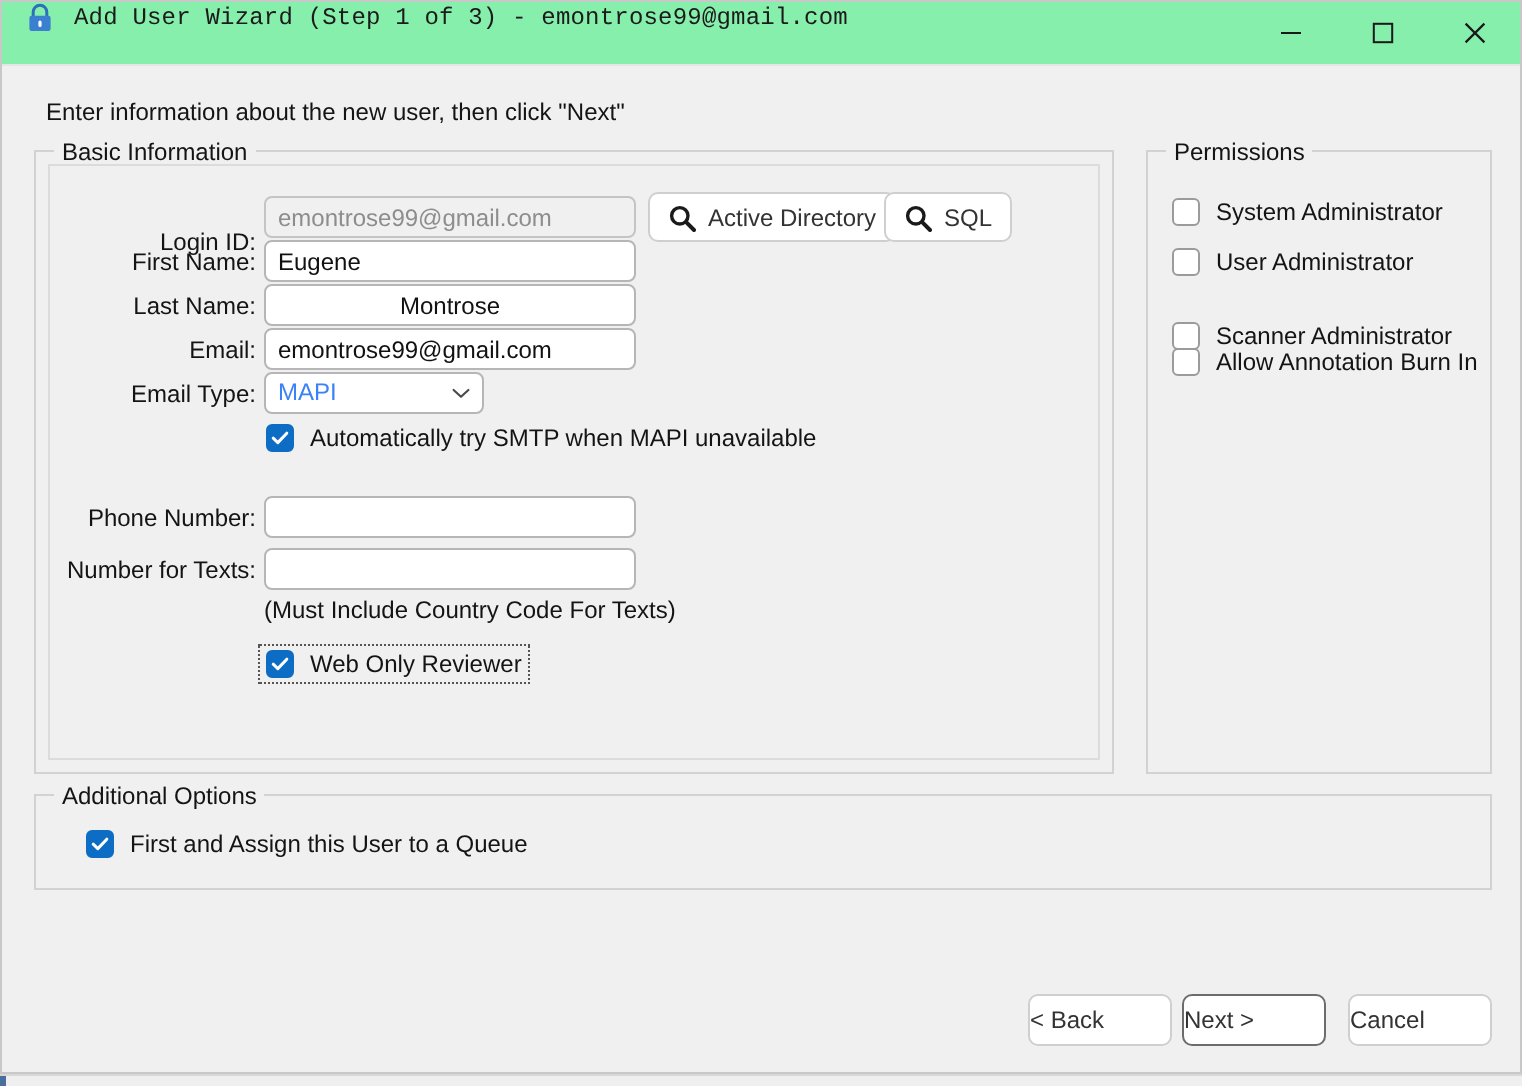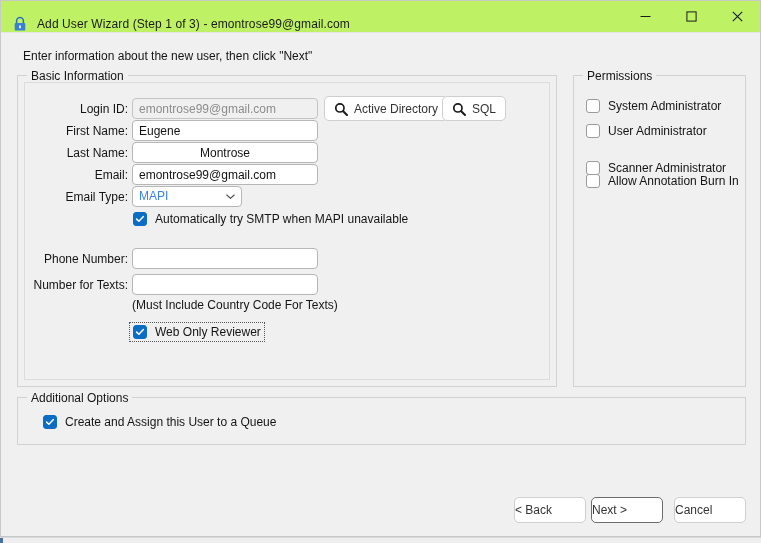--- a/index.html
+++ b/index.html
@@ -23,25 +23,26 @@
     height: 537px;
     background: #f0f0f0;
     border: 1px solid #c8c8c8;
     box-sizing: border-box;
     display: flex;
     flex-direction: column;
   }
   
   #titlebar {
     height: 31px;
-    background: #bef264;
-    display: flex;
-    align-items: flex-end;
+    background: #86efac;
+    display: flex;
+    align-items: flex-start;
     flex: 0 0 auto;
     border-bottom: 1px solid #e5e5e5;
+    font-family: Liberation Mono, monospace;
   }
   #title-left {
     display: flex;
     align-items: center;
     padding-left: 11px;
     flex: 1 1 auto;
     min-width: 0;
   }
   #title-icon {
     width: 16px; height: 16px;
@@ -317,21 +318,21 @@
   </div>
 
   <div id="client">
 
     <div id="instruction">Enter information about the new user, then click "Next"</div>
 
     <div class="groupbox" id="group-basic">
       <div class="group-label">Basic Information</div>
       <div id="basic-panel"></div>
 
-      <div class="form-label" style="left:10px; top:26px; width:100px;">Login ID:</div>
+      <div class="form-label" style="left:10px; top:38px; width:100px;">Login ID:</div>
       <input class="textbox disabled" style="left: 114px; top: 22px; width: 186px;" type="text" disabled="" value="emontrose99@gmail.com">
 
       <div class="search-btn" style="left:306px; top:20px;">
         <svg class="mag" width="14" height="14" viewBox="0 0 14 14">
           <circle cx="5.9" cy="5.9" r="4.1" fill="none" stroke="#1a1a1a" stroke-width="1.7"></circle>
           <path d="M9.2 9.2 L13 13" stroke="#1a1a1a" stroke-width="2" stroke-linecap="round"></path>
         </svg>
         <span>Active Directory</span>
       </div>
 
@@ -420,21 +421,21 @@
     </div>
 
     <div class="groupbox" id="group-additional">
       <div class="group-label">Additional Options</div>
       <div class="cbrow" style="left:25px; top:17px;">
         <span class="cbbox checked">
           <svg width="10" height="10" viewBox="0 0 10 10">
             <path d="M1.6 5.1 L3.9 7.3 L8.4 2.6" fill="none" stroke="#ffffff" stroke-width="1.5" stroke-linecap="round" stroke-linejoin="round"></path>
           </svg>
         </span>
-        <span class="cblabel">Create and Assign this User to a Queue</span>
+        <span class="cblabel">First and Assign this User to a Queue</span>
       </div>
     </div>
 
     <button class="dlg-btn" style="left:513px; top:464px; width:72px;">&lt; Back</button>
     <button class="dlg-btn default" style="left:590px; top:464px; width:72px;">Next &gt;</button>
     <button class="dlg-btn" style="left:673px; top:464px; width:72px;">Cancel</button>
 
   </div>
 </div>
 

